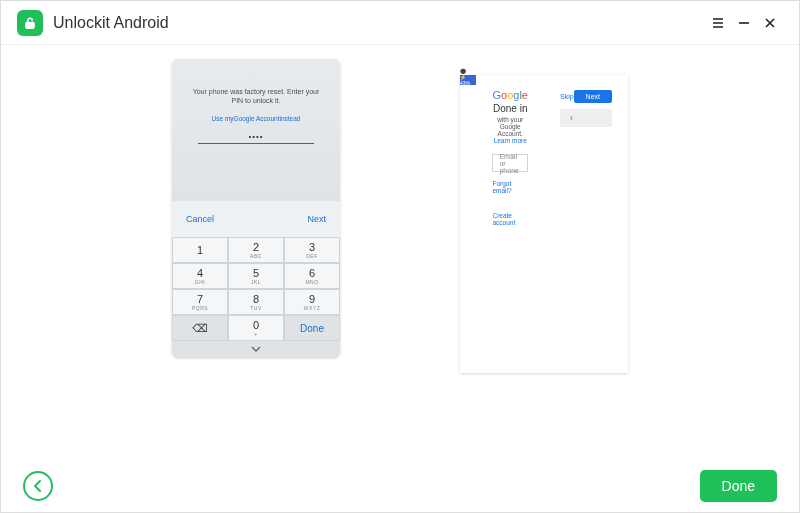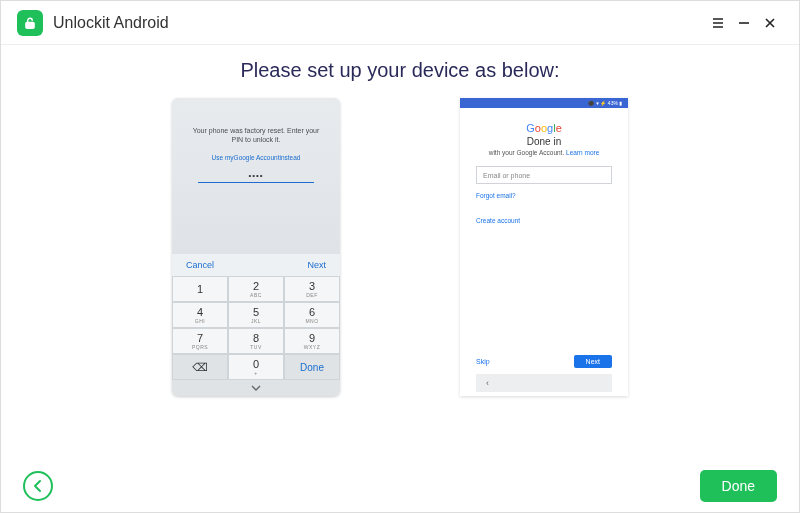--- a/index.html
+++ b/index.html
@@ -75,21 +75,21 @@
     background: linear-gradient(#e8ebee,#dfe3e7);
   }
   .p1-msg { font-size: 7px; line-height: 1.3; padding: 0 18px; }
   .p1-link { font-size: 6.5px; color: #1a6dcf; margin-top: 10px; }
   .p1-dots { font-size: 8px; color: #333; margin-top: 10px; letter-spacing: 1px; }
   .p1-underline { width: 116px; height: 1px; background: #1a6dcf; margin-top: 2px; }
   .p1-actions {
     height: 22px;
     background: #eef1f3;
     display: flex; justify-content: space-between; align-items: center;
-    padding: 4px 14px;
+    padding: 18px 14px;
     font-size: 9px;
   }
   .p1-cancel { color: #1a6dcf; }
   .p1-next { color: #1a6dcf; font-weight: 500; }
   .keypad {
     background: #e4e7ea;
     display: grid;
     grid-template-columns: repeat(3, 1fr);
     grid-auto-rows: 26px;
   }
@@ -105,23 +105,23 @@
   .chev-row {
     height: 16px;
     background: #dfe3e6;
     display: flex; align-items: center; justify-content: center;
     font-size: 10px; color: #555;
   }
   
   .phone2 {
     width: 168px;
     height: 298px;
-    margin: 0 auto;
+    margin: 16px auto;
     background: #fff;
-    display: flex; flex-direction: column;
+    display: flex; flex-direction: row;
     box-shadow: 0 1px 3px rgba(0,0,0,0.15);
   }
   .p2-status {
     height: 10px; background: #3a66d4;
     display:flex; justify-content:flex-end; align-items:center;
     padding-right:6px; color:#fff; font-size:5px;
   }
   .p2-body {
     flex: 1;
     padding: 14px 16px 0 16px;
@@ -221,21 +221,20 @@
       </svg>
   </div>
   <div class="win-btn">
     <svg width="14" height="14" viewBox="0 0 14 14">
         <path d="M3 3l8 8M11 3l-8 8" stroke="#222" stroke-width="1.6"></path>
       </svg>
   </div>
 </div>
 
 <div class="main">
-  <div class="heading">Please set up your device as below:</div>
 
   <div class="cols">
 
     <div class="col">
       <div class="phone1">
         <div class="p1-top">
           <div class="p1-msg">Your phone was factory reset. Enter your PIN to unlock it.</div>
           <div class="p1-link">Use myGoogle Accountinstead</div>
           <div class="p1-dots">••••</div>
           <div class="p1-underline"></div>

